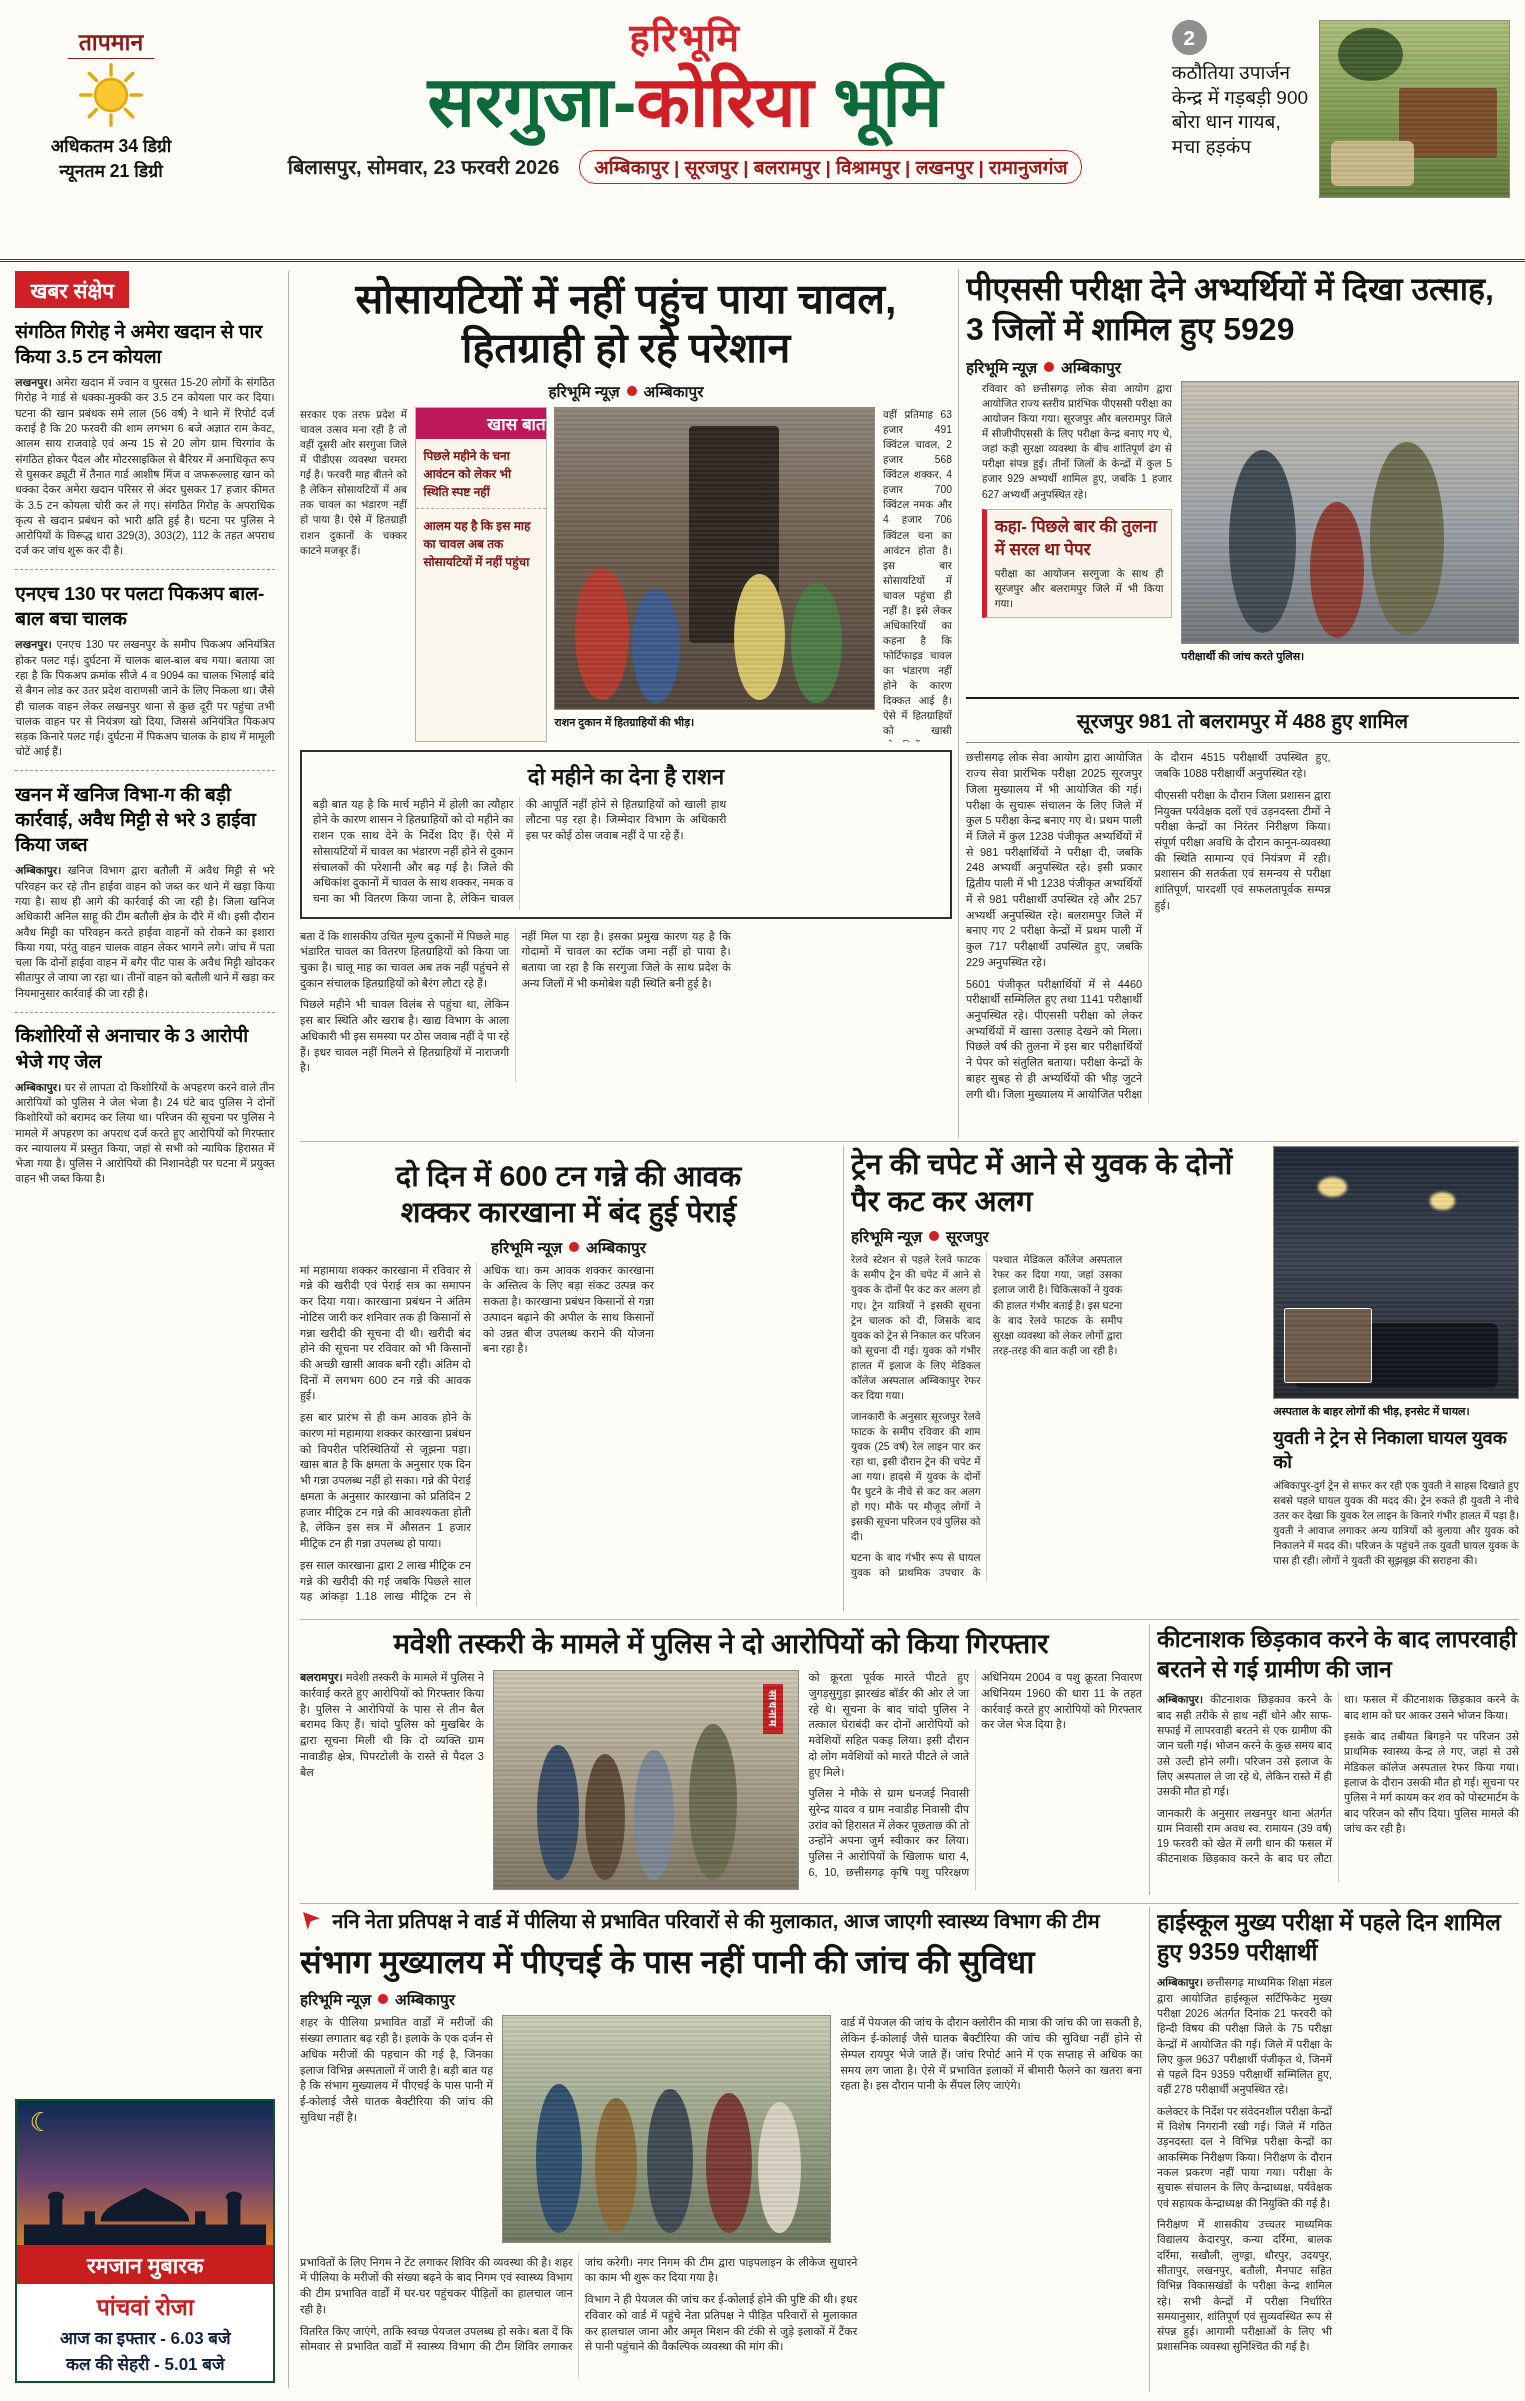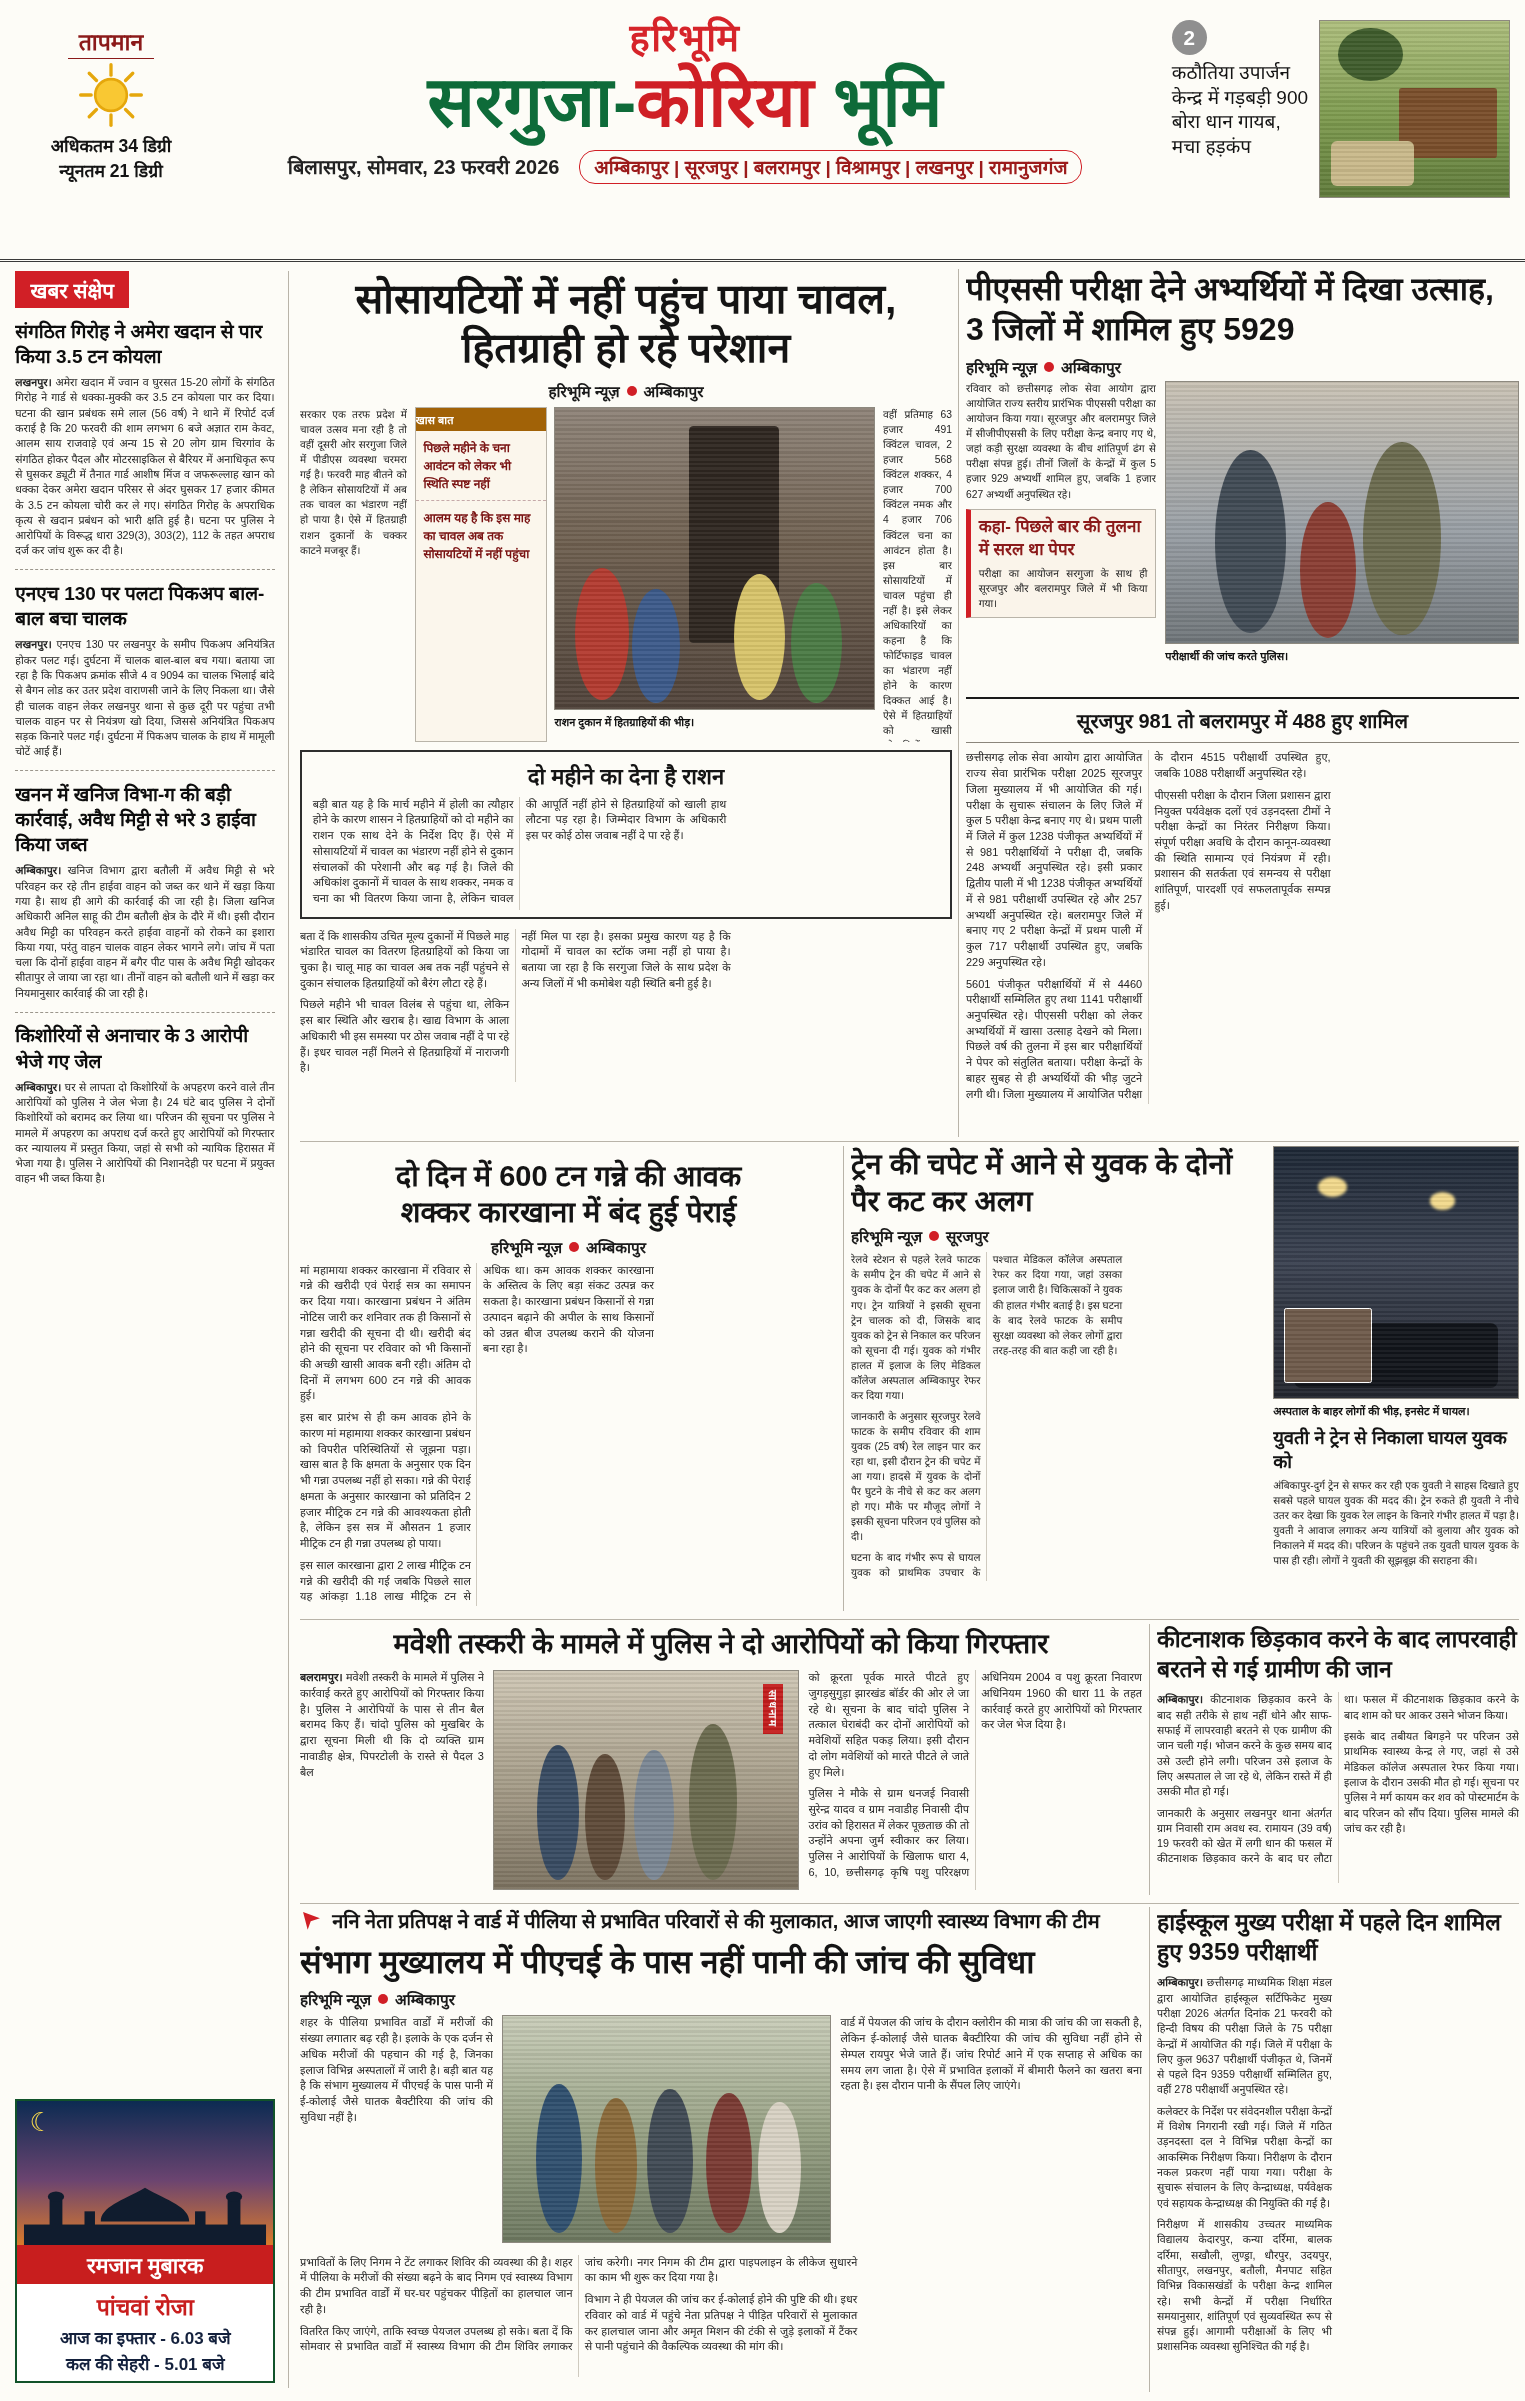--- a/index.html
+++ b/index.html
@@ -59,35 +59,35 @@
   
   #rice { left:300px; top:269px; width:652px; height:869px; }
   .kicker { display:flex; justify-content:center; align-items:center; gap:10.7px; font-size:24px; font-weight:700; }
   .k-acc { width:21.4px; height:9.2px; background:repeating-linear-gradient(110deg,#d11f26 0 5.4px,transparent 5.4px 9.2px); }
   #rice-headline { font-size:41px; line-height:1.2; text-align:center; font-weight:800; margin-top:6.1px; }
   #rice .byline { justify-content:center; margin:7.7px 0 6.1px; }
   #rice-row1 { display:flex; gap:7.7px; height:335px; }
   .rc { overflow:hidden; }
   .colA { width:107px; flex:0 0 auto; } .colB { flex:1; }
   #khas { width:132px; flex:0 0 auto; border:0.8px solid #b9b4a9; background:#fbf6ec; overflow:hidden; }
-  #khas-label { background:#a16207; color:#fff; text-align:left; font-weight:700; font-size:11px; padding:3.8px 0; }
+  #khas-label { background:#be185d; color:#fff; text-align:right; font-weight:700; font-size:17px; padding:3.8px 0; }
   .khas-p { font-size:12px; font-weight:700; color:#7a1313; padding:7.7px; border-bottom:0.8px dashed #c5a9a9; line-height:1.5; }
   #rice-ph { width:321px; flex:0 0 auto; }
   #photo-rice { width:321px; height:303px; }
   #rice-subbox { margin-top:7.7px; border:2.3px solid #2e2e2e; padding:7.7px 10.7px; }
   #rice-subbox h2 { text-align:center; font-size:22px; margin-bottom:7px; }
   #rice-subbox .cols-3 { height:113px; }
   #rice-more { margin-top:9.2px; height:153px; }
 
   
   #psc { left:966px; top:269px; width:553px; height:869px; }
   #psc-headline { font-size:32px; line-height:1.25; font-weight:800; }
   #psc .byline { margin:7.7px 0 4.6px; }
   #psc-row1 { display:flex; gap:9.2px; height:303px; margin-top:3.1px; }
-  #psc-colL { width:190px; flex:0 0 auto; overflow:hidden; }
+  #psc-colL { width:190px; flex:0 0 auto; overflow:hidden;margin-left:16px; }
   #psc-quote { border:0.8px solid #b9b4a9; border-left:5.4px solid #d11f26; background:#faf4ea; padding:6.1px 7.7px; margin-top:7.7px; }
   #psc-quote-title { color:#8b1a1a; font-size:17px; font-weight:700; line-height:1.32; margin-bottom:4.6px; }
   #psc-ph { flex:1; }
   #photo-psc { width:100%; height:263px; }
   #psc-subhead { text-align:center; font-size:20px; font-weight:800; border-top:2.3px solid #1a1a1a; border-bottom:0.8px solid #8a857b; padding:7.7px 0; margin-top:13px; }
   #psc-body { margin-top:7.7px; height:354px; }
 
   
   #sugar { left:300px; top:1158px; width:537px; height:467px; }
   .sugar-h { text-align:center; font-size:29px; font-weight:800; line-height:1.25; }

